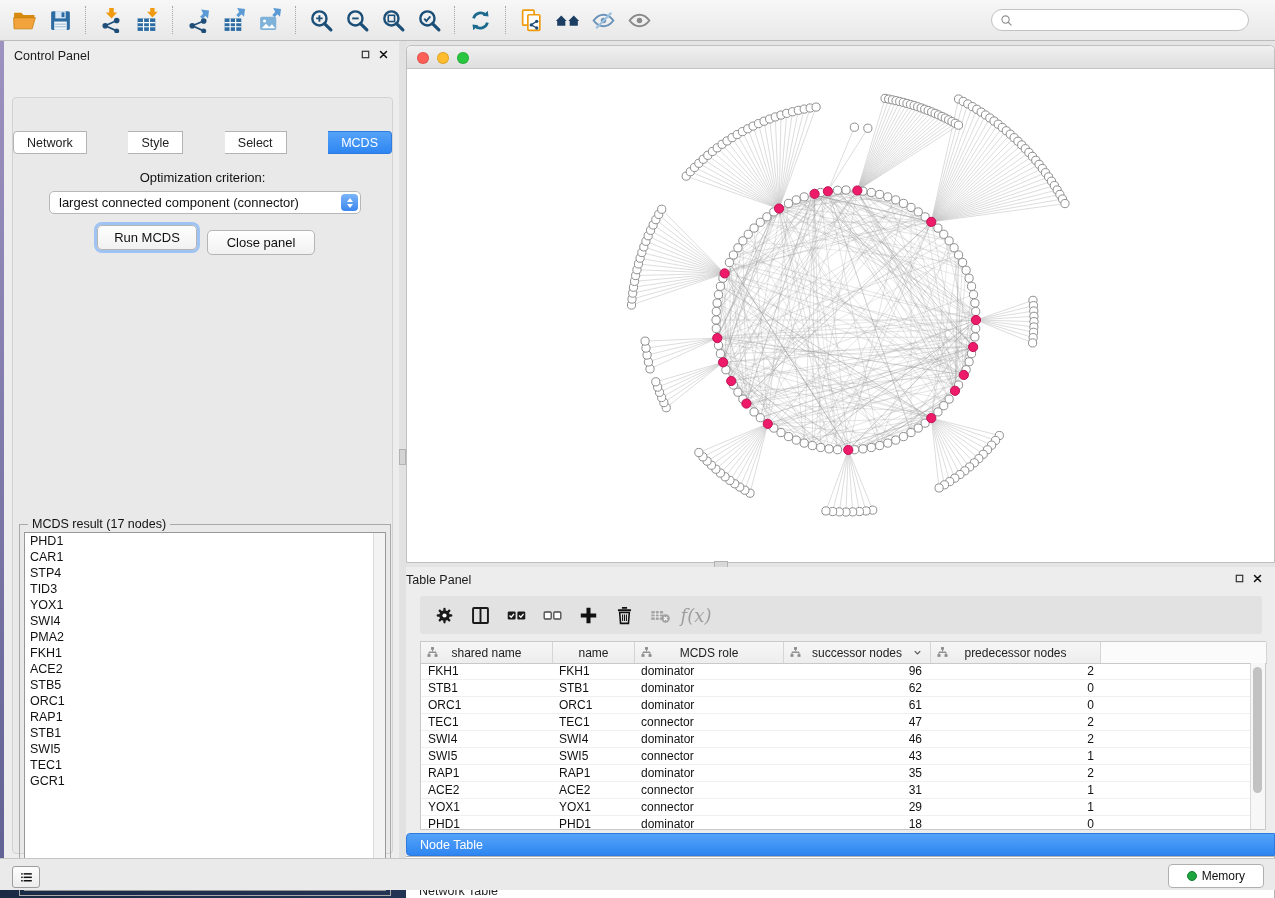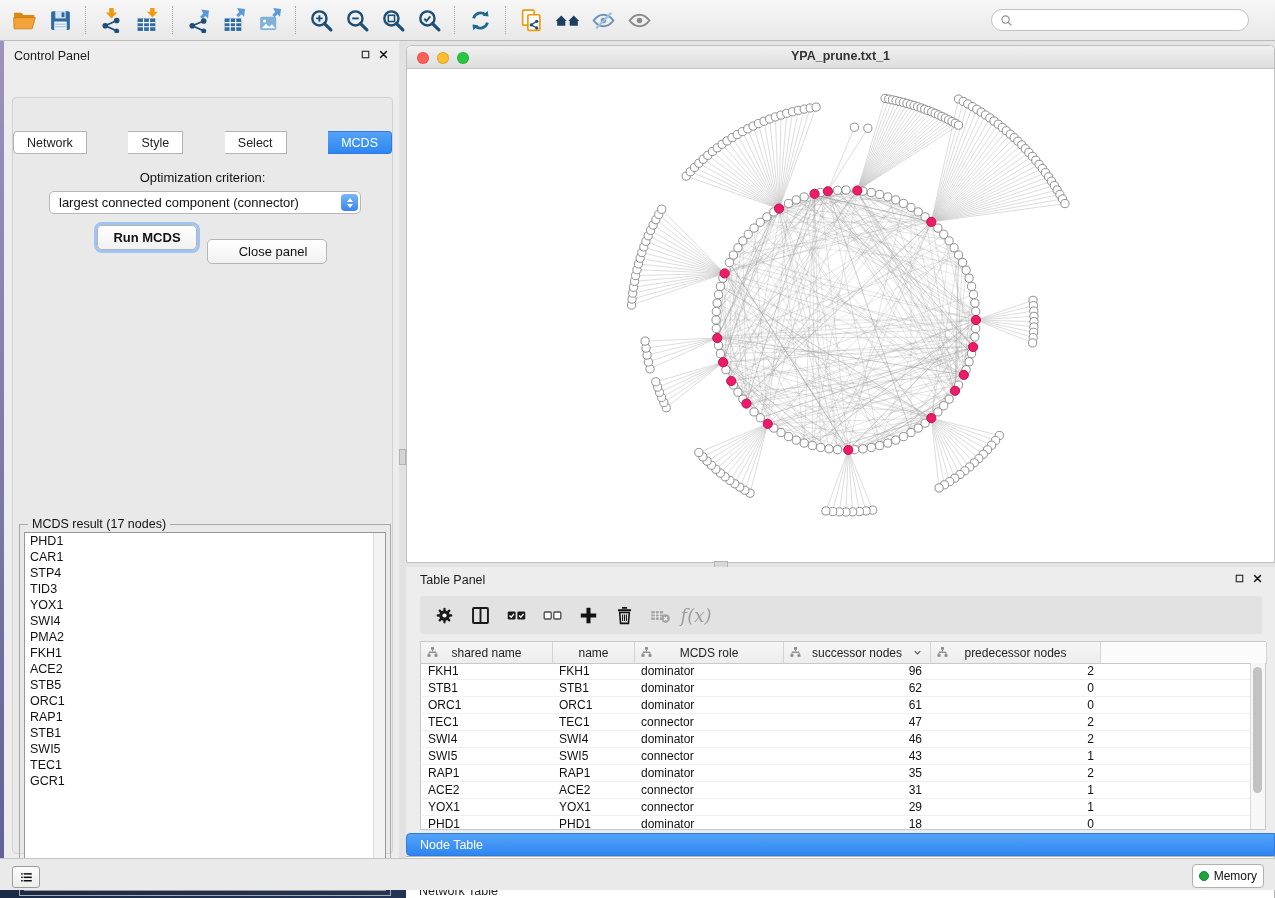--- a/index.html
+++ b/index.html
@@ -39,22 +39,22 @@
   #opt-label{position:absolute;left:0;right:0;top:72px;text-align:center;font-size:13px;color:#111;}
   #criterion-select{position:absolute;left:36px;top:93px;width:312px;height:23px;background:#fff;
     border:1px solid #b7b7b7;border-radius:5px;display:flex;align-items:center;font-size:13px;color:#111;
     padding-left:9px;box-sizing:border-box;}
   #criterion-stepper{position:absolute;right:2px;top:2px;width:17px;height:17px;border-radius:4px;
     background:linear-gradient(#7cb5f9,#3a86ee);display:flex;flex-direction:column;align-items:center;justify-content:center;gap:2px;}
   .tri-up{width:0;height:0;border-left:3.5px solid transparent;border-right:3.5px solid transparent;border-bottom:4px solid #fff;}
   .tri-dn{width:0;height:0;border-left:3.5px solid transparent;border-right:3.5px solid transparent;border-top:4px solid #fff;}
   .push-btn{position:absolute;height:23px;background:linear-gradient(#fff,#f1f1f1);border:1px solid #b5b5b5;
     border-radius:5px;font-size:13px;color:#111;display:flex;align-items:center;justify-content:center;}
-  #run-mcds{left:84px;top:127px;width:98px;box-shadow:0 0 0 3px rgba(110,170,250,.6);font-weight:bold;}
-  #close-panel{left:194px;top:141px;width:106px;padding-left:12px;}
+  #run-mcds{left:84px;top:127px;width:98px;box-shadow:0 0 0 3px rgba(110,170,250,.6);}
+  #close-panel{left:194px;top:132px;width:106px;}
   #mcds-box{position:absolute;left:6px;top:426px;width:370px;height:370px;border:1px solid #a9a9a9;}
   #mcds-legend{position:absolute;left:8px;top:-8px;background:#e9e9e9;padding:0 4px;font-size:12.5px;color:#111;}
   #mcds-list{position:absolute;left:4px;top:7px;right:4px;bottom:4px;background:#fff;border:1px solid #989898;overflow:hidden;}
   #mcds-scroll{position:absolute;right:0;top:0;bottom:0;width:11px;background:#f3f3f3;border-left:1px solid #dcdcdc;}
   .mcds-item{font-size:12.5px;line-height:16px;padding-left:5px;color:#111;}
   
   #network-window{left:406px;top:45px;width:869px;height:518px;background:#fff;border:1px solid #c0c0c0;
     border-radius:5px 5px 0 0;box-sizing:border-box;}
   #net-titlebar{position:absolute;left:0;top:0;right:0;height:22px;background:linear-gradient(#f0f0f0,#dedede);
     border-bottom:1px solid #c3c3c3;border-radius:5px 5px 0 0;}
@@ -86,21 +86,21 @@
   .td.c3{text-align:right;padding-right:9px;} .td.c4{text-align:right;padding-right:7px;}
   #nt-vscroll{position:absolute;right:0;top:21px;width:14px;bottom:0;background:#f7f7f7;border-left:1px solid #dadada;}
   #nt-thumb{position:absolute;left:2px;top:4px;width:9px;height:126px;background:#c2c2c2;border-radius:5px;}
   #tp-tabs{position:absolute;left:0;right:0;top:266px;display:flex;justify-content:center;flex-direction:column;}
   
   #status-bar{left:0;top:858px;width:1275px;height:32px;background:#eaeaea;border-top:1px solid #c6c6c6;box-sizing:border-box;}
   #list-btn{position:absolute;left:12px;top:7px;width:26px;height:20px;background:linear-gradient(#fdfdfd,#ededed);
     border:1px solid #9c9c9c;border-radius:3px;display:flex;align-items:center;justify-content:center;}
   #list-btn svg{width:15px;height:15px;}
   #memory-btn{position:absolute;right:11px;top:5px;height:22px;background:#fff;border:1px solid #b0b0b0;border-radius:4px;
-    display:flex;align-items:center;gap:5px;padding:0 6px;font-size:12px;color:#111;}
+    display:flex;align-items:center;gap:5px;padding:0 18px;font-size:12px;color:#111;}
   #memory-btn .dot{width:10px;height:10px;border-radius:50%;background:#1da53f;border:1px solid #14802f;box-sizing:border-box;}
 </style>
 </head>
 <body>
 
 <svg width="0" height="0" style="position:absolute" aria-hidden="true">
 <defs>
 <symbol id="sym-open-session" viewBox="0 0 24 24">
   <path fill="#d88a10" d="M2 4.5h7l2 2.2h10.5v3.8H2z"></path>
   <path fill="#f2a33c" stroke="#c97e0a" stroke-width="0.8" d="M1.6 9.3h20.8L19.3 20H2z"></path>
@@ -421,21 +421,20 @@
 
   <div id="vdivider" class="abs">
     <div id="vgrip"></div>
   </div>
 
   <div id="network-window" class="abs">
     <div id="net-titlebar">
       <span class="tl" style="left:10px;background:#ff5f57;"></span>
       <span class="tl" style="left:30px;background:#febc2e;"></span>
       <span class="tl" style="left:50px;background:#29c73f;"></span>
-      <div id="net-title">YPA_prune.txt_1</div>
     </div>
     <svg id="graph-svg" width="867" height="494" viewBox="0 0 867 494">
         <g>
           <line x1="372.04505026169295" y1="140.56825090872542" x2="447.5024067999186" y2="122.27833997898153" stroke="#9a9a9a" stroke-width="0.7" opacity="0.38"></line>
           <line x1="372.04505026169295" y1="140.56825090872542" x2="480.787130489411" y2="128.89908316563626" stroke="#9a9a9a" stroke-width="0.7" opacity="0.38"></line>
           <line x1="372.04505026169295" y1="140.56825090872542" x2="413.6382581379033" y2="124.49791354758005" stroke="#9a9a9a" stroke-width="0.7" opacity="0.38"></line>
           <line x1="372.04505026169295" y1="140.56825090872542" x2="315.8990831656363" y2="293.787130489411" stroke="#9a9a9a" stroke-width="0.7" opacity="0.38"></line>
           <line x1="372.04505026169295" y1="140.56825090872542" x2="422.03159501139334" y2="380.8878319785954" stroke="#9a9a9a" stroke-width="0.7" opacity="0.38"></line>
           <line x1="372.04505026169295" y1="140.56825090872542" x2="518.1389857711337" y2="355.13593423786057" stroke="#9a9a9a" stroke-width="0.7" opacity="0.38"></line>
           <line x1="372.04505026169295" y1="140.56825090872542" x2="472.64647586332774" y2="377.57035741757886" stroke="#9a9a9a" stroke-width="0.7" opacity="0.38"></line>
@@ -1156,21 +1155,21 @@
           <circle cx="317.63454455536373" cy="205.41216655911106" r="4.6" fill="#ee1a6a" stroke="#c01355" stroke-width="1"></circle>
         </g>
       </svg>
   </div>
 
   <div id="hdivider" class="abs">
     <div id="hgrip"></div>
   </div>
 
   <div id="table-panel" class="abs">
-    <div class="abs panel-title" style="left:14px;top:6px;">Table Panel</div>
+    <div class="abs panel-title" style="left:0;top:6px;">Table Panel</div>
     <div class="panel-icons" style="right:12px;top:6px;">
       <svg>
           <use href="#sym-float"></use>
         </svg>
       <svg>
           <use href="#sym-close"></use>
         </svg>
     </div>
     <div id="tp-toolbar">
         <button class="tp-btn">

